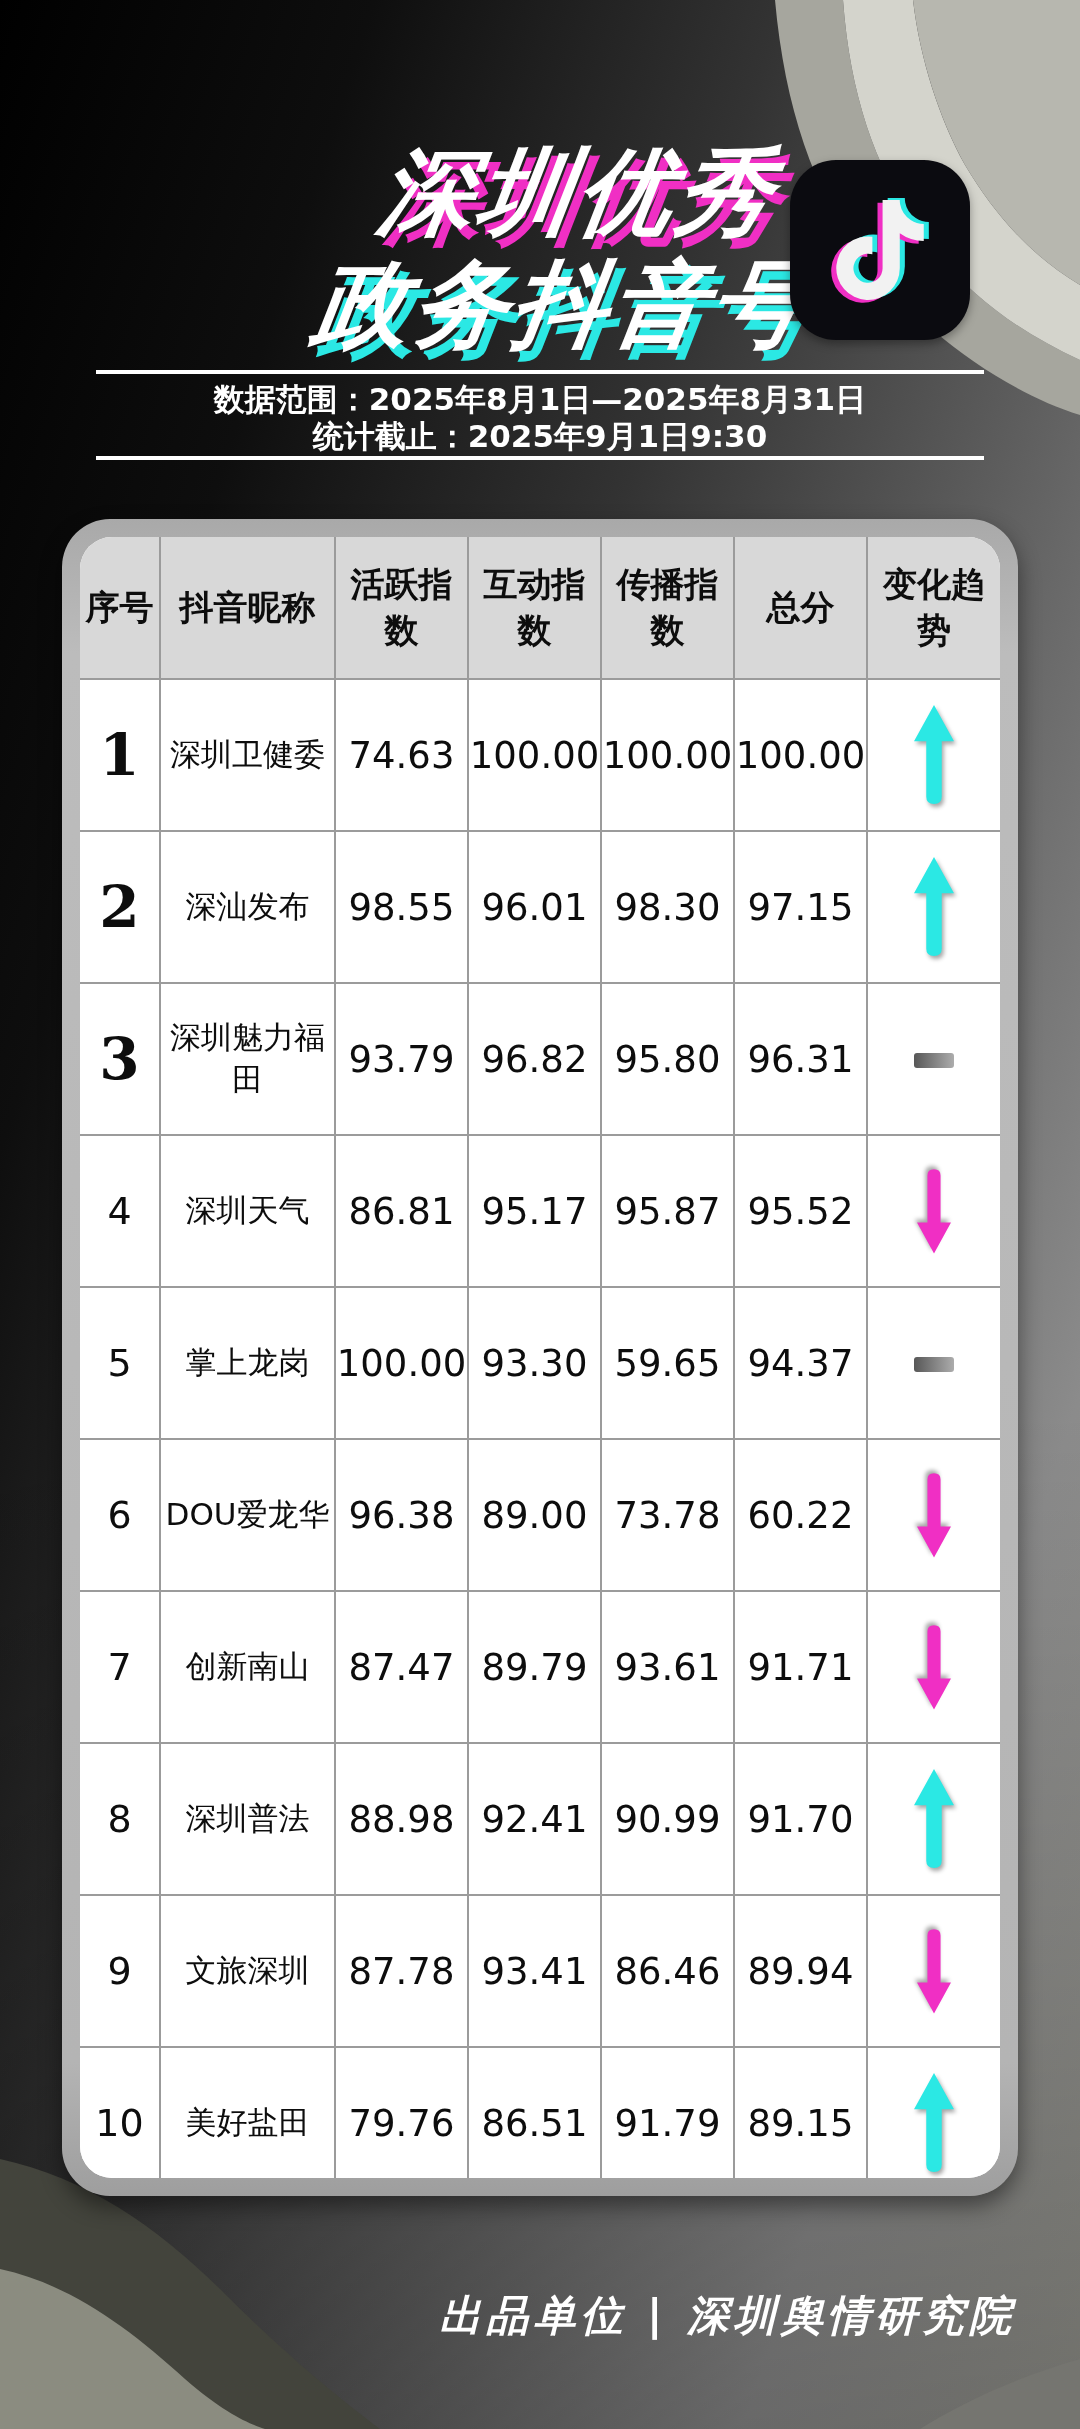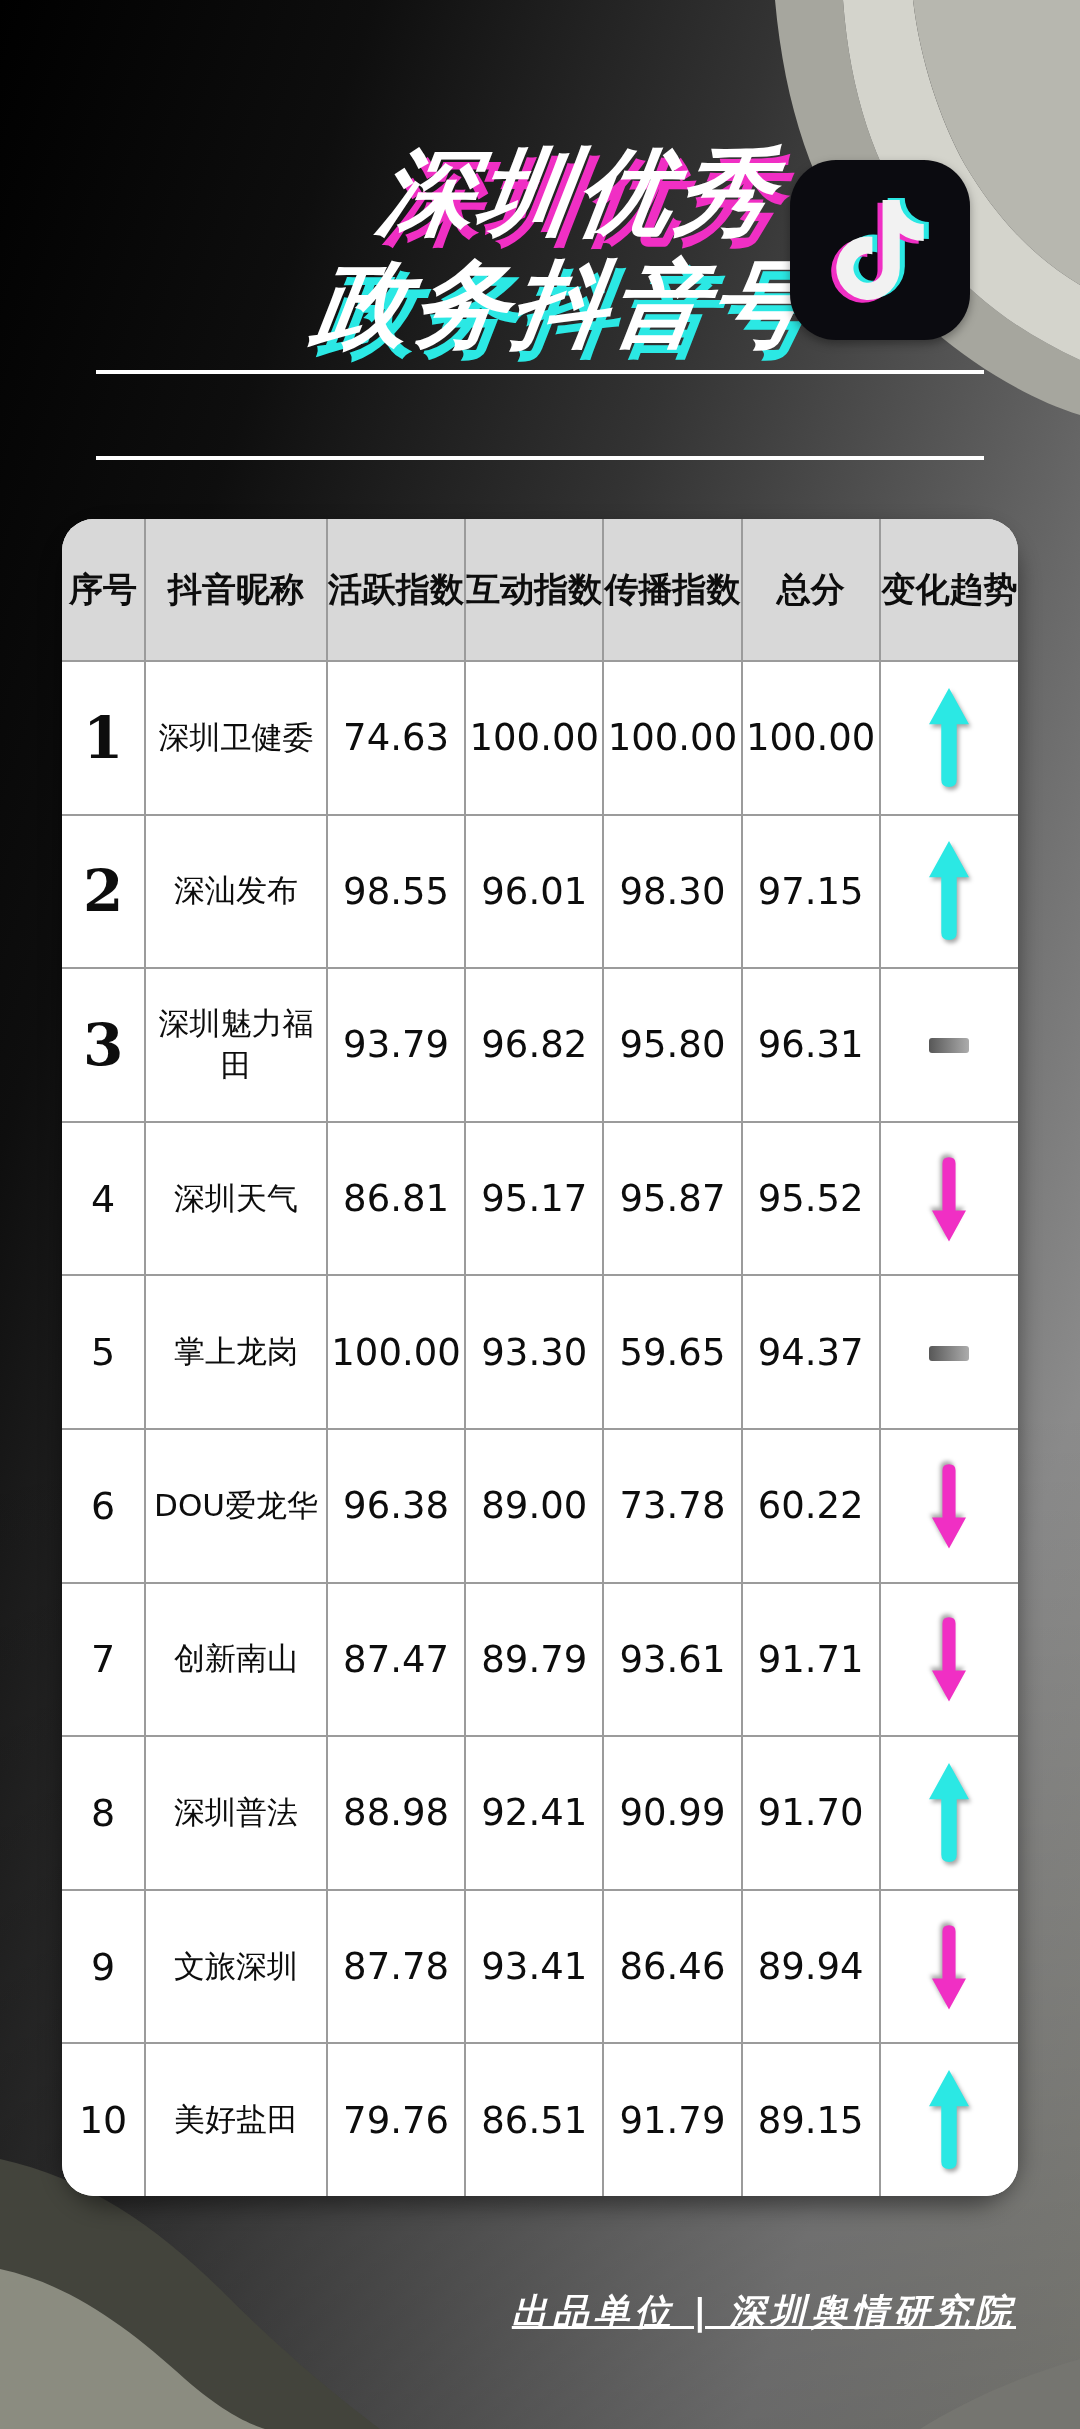--- a/index.html
+++ b/index.html
@@ -29,21 +29,21 @@
 
   
   .rule{position:absolute;left:96px;width:888px;height:4px;background:#ffffff;}
   #rule1{top:370px;} #rule2{top:456px;}
   .meta{position:absolute;top:381px;left:0;width:1080px;text-align:center;color:#fff;font-weight:700;}
   .meta div{font-size:31px;line-height:37px;}
 
   
   .table-frame{position:absolute;left:62px;top:519px;width:956px;height:1677px;box-sizing:border-box;
     background:linear-gradient(180deg,#a9a9a9,#bcbcbc 8%,#b4b4b4 92%,#9e9e9e);
-    border-radius:48px;box-shadow:0 10px 22px rgba(0,0,0,.45);}
+    border-radius:48px;padding:18px;box-shadow:0 10px 22px rgba(0,0,0,.45);}
   .table-inner{width:100%;height:100%;background:#fff;border-radius:32px;overflow:hidden;}
   table{width:100%;height:100%;border-collapse:collapse;table-layout:fixed;}
   th,td{border-right:2px solid #9b9b9b;border-bottom:2px solid #9b9b9b;text-align:center;
     vertical-align:middle;padding:0;color:#0d0d0d;}
   th:last-child,td:last-child{border-right:none;margin-top:12px;}
   tbody tr:last-child td{border-bottom:none;}
   thead th{height:141px;background:#d8d8d8;font-size:34px;font-weight:700;}
   tbody td{height:150px;background:#ffffff;}
   td.rank{font-size:38px;}
   td.rank.top3{font-family:"DejaVu Serif","Liberation Serif",serif;font-size:58px;font-weight:700;}
@@ -52,22 +52,22 @@
   .trend-arrow{display:inline-block;vertical-align:middle;
     filter:drop-shadow(2px 3px 2px rgba(0,0,0,.35));}
   .trend-arrow.up{width:40px;height:102px;}
   .trend-arrow.up path{fill:var(--cyan);}
   .trend-arrow.down{width:34px;height:102px;transform:rotate(180deg);}
   .trend-arrow.down path{fill:var(--pink);}
   .trend-dash{display:inline-block;vertical-align:middle;width:40px;height:15px;border-radius:3px;
     background:linear-gradient(90deg,#575757,#acacac);}
 
   
-  .footer{position:absolute;top:2288px;right:64px;color:#fff;font-size:36px;font-weight:700;
-    font-style:italic;letter-spacing:5px;text-decoration:underline;}
+  .footer{position:absolute;top:2288px;right:64px;color:#fff;font-size:42px;font-weight:700;
+    font-style:italic;letter-spacing:5px;}
 </style>
 </head>
 <body>
 
 <div class="poster">
 
   <svg id="decor-tr" class="decor" viewBox="0 0 500 640">
     <path fill="#a6a69e" d="M263 0 L195 0 C205 110 235 195 285 260 C335 325 420 390 500 415 L500 360 C435 330 380 290 335 225 C295 165 270 95 263 0 Z"></path>
     <path fill="#d4d4cc" d="M500 285 C450 255 415 215 385 165 C360 120 340 60 333 0 L263 0 C270 95 295 165 335 225 C380 290 435 330 500 360 Z"></path>
     <path fill="#b7b7af" d="M500 0 L500 285 C450 255 415 215 385 165 C360 120 340 60 333 0 Z"></path>
@@ -90,20 +90,24 @@
           <path id="note" d="M448,209.91a210.06,210.06,0,0,1-122.77-39.25V349.38A162.55,162.55,0,1,1,185,188.31V278.2a74.62,74.62,0,1,0,52.23,71.18V0l88,0a121.18,121.18,0,0,0,1.86,22.17h0A122.18,122.18,0,0,0,381,102.39a121.43,121.43,0,0,0,67,20.14Z"></path>
         </defs>
         <use href="#note" fill="#2be8e4" x="26" y="-10"></use>
         <use href="#note" fill="#f02fc4" x="-26" y="14"></use>
         <use href="#note" fill="#f2f2f2"></use>
       </svg>
     </div>
   </div>
 
   <div class="rule" id="rule1"></div>
+  <div class="meta">
+    <div>数据范围：2025年8月1日—2025年8月31日</div>
+    <div>统计截止：2025年9月1日9:30</div>
+  </div>
   <div class="rule" id="rule2"></div>
 
   <div class="table-frame">
     <div class="table-inner">
       <table>
         <colgroup>
           <col style="width:80px">
             <col style="width:175px">
             <col style="width:133px">
           <col style="width:133px">

